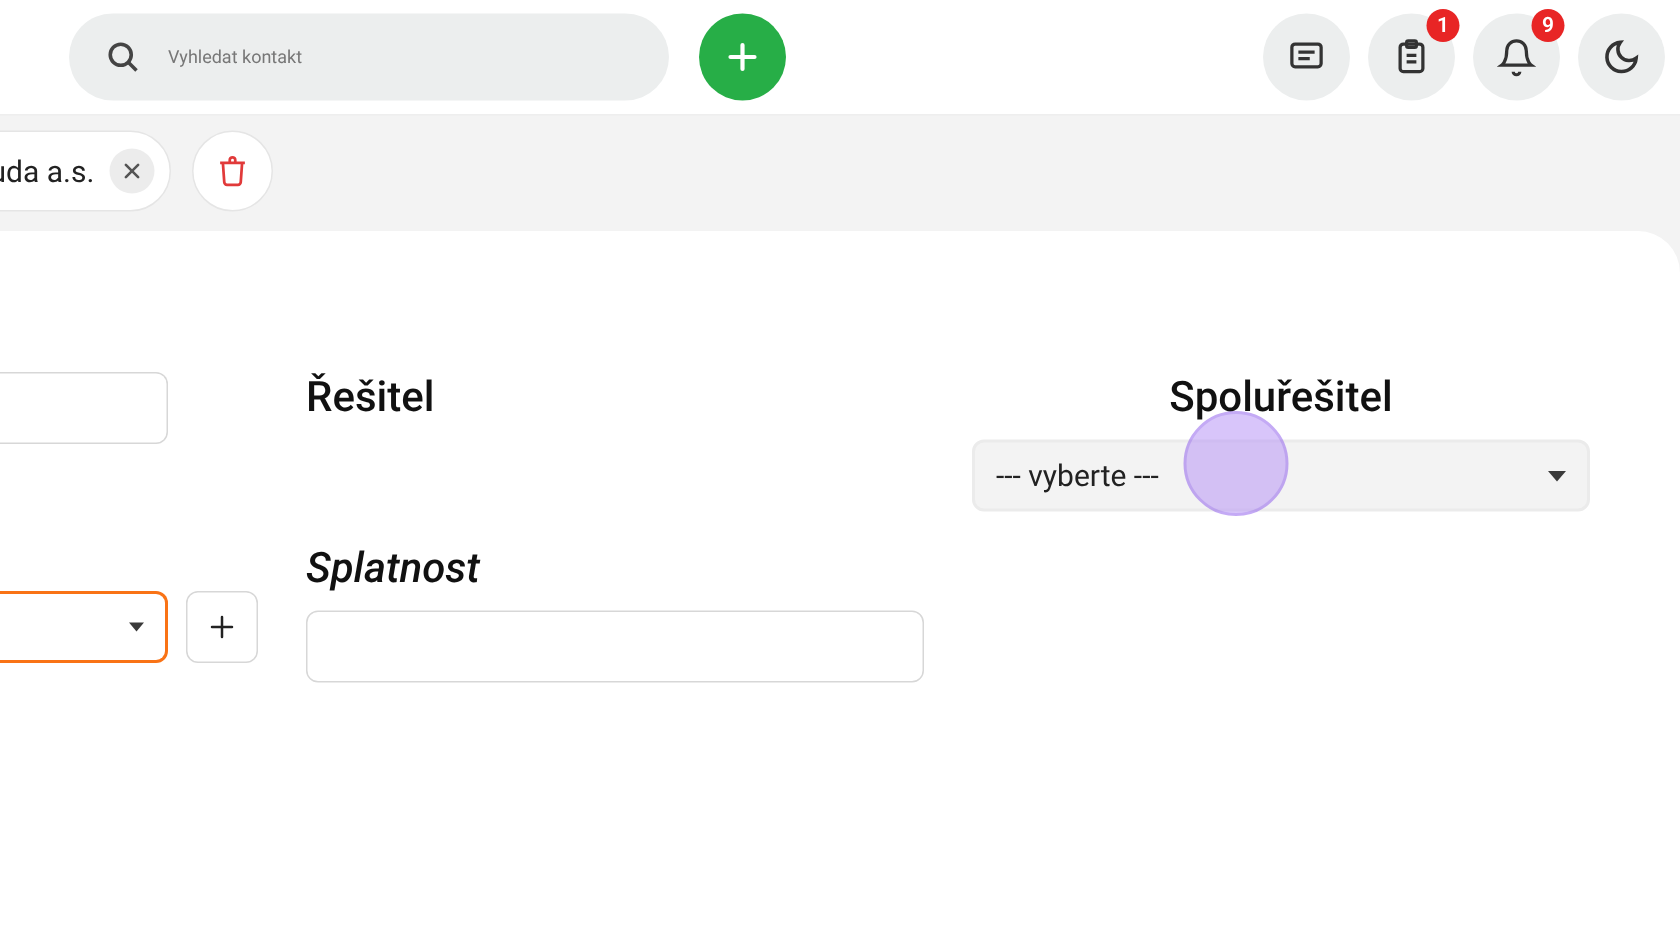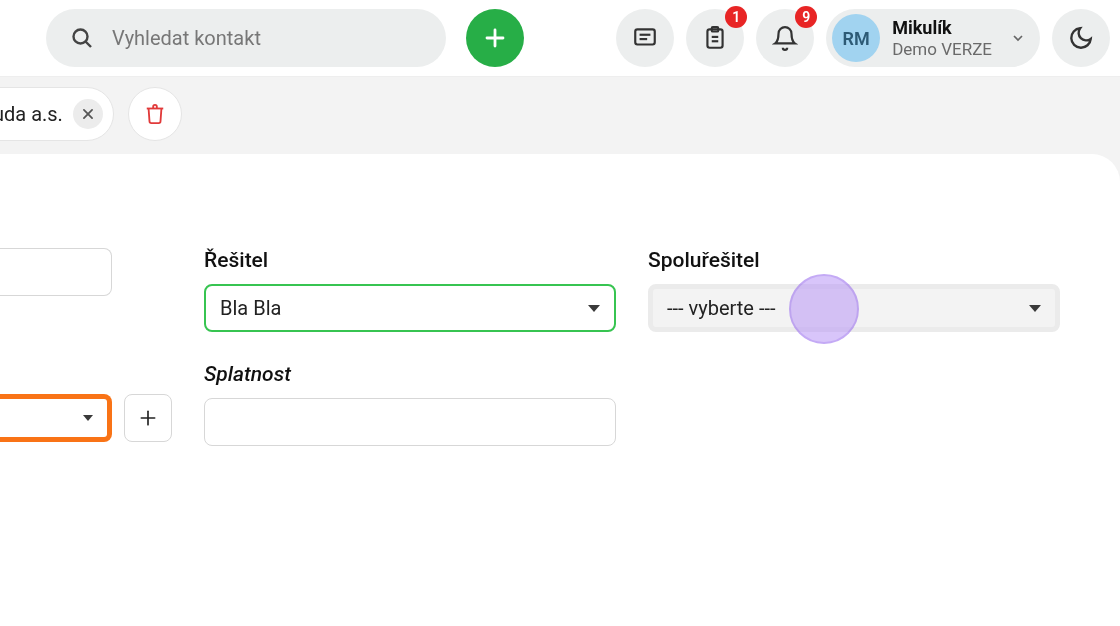--- a/index.html
+++ b/index.html
@@ -36,21 +36,21 @@
       padding: 0 24px;
       flex: 0 0 400px;
       gap: 18px;
       margin-left: 36px;
     }
 
     .search-pill input {
       border: none;
       background: transparent;
       outline: none;
-      font-size: 20px;
+      font-size: 12px;
       width: 100%;
       color: #333;
     }
 
     .search-pill input::placeholder {
       color: #777;
     }
 
     .add-btn {
       width: 58px;
@@ -209,28 +209,28 @@
     .content {
       background: #fff;
       border-radius: 28px 28px 0 0;
       margin-left: -28px;
       height: 472px;
       position: relative;
       padding-top: 94px;
     }
 
     .field-label {
-      font-size: 21px;
+      font-size: 28px;
       font-weight: 500;
       color: #111;
       margin-bottom: 12px;
     }
 
     .select-box {
-      border: 5px solid #f97316;
+      border: 2px solid #f97316;
       border-radius: 8px;
       height: 48px;
       display: flex;
       align-items: center;
       padding: 0 14px;
       font-size: 20px;
       color: #222;
       justify-content: space-between;
       cursor: pointer;
       background: #fff;
@@ -272,20 +272,21 @@
       left: 232px;
       top: 94px;
       width: 412px;
     }
 
     .field-spolu {
       position: absolute;
       left: 676px;
       top: 94px;
       width: 412px;
+      text-align: center;
     }
 
     .row2-left-select {
       position: absolute;
       left: 0px;
       top: 240px;
       width: 140px;
     }
     .row2-left-select .select-box {
       border-radius: 0 8px 8px 0;
@@ -393,32 +394,20 @@
   <div class="icon-pill">
     <span>
       <svg width="26" height="26" viewBox="0 0 24 24" fill="none" stroke="#333" stroke-width="2">
         <path d="M6 8a6 6 0 0 1 12 0c0 7 3 9 3 9H3s3-2 3-9"></path>
         <path d="M10 21a2 2 0 0 0 4 0"></path>
       </svg>
     </span>
     <span class="badge">9</span>
   </div>
 
-  <div class="user-pill">
-    <div class="avatar">RM</div>
-    <div class="user-info">
-      <span class="user-name">Mikulík</span>
-      <span class="user-sub">Demo VERZE</span>
-    </div>
-    <span class="chev-down-user">
-      <svg width="16" height="16" viewBox="0 0 24 24" fill="none" stroke="#666" stroke-width="2.5">
-        <polyline points="6 9 12 15 18 9"></polyline>
-      </svg>
-    </span>
-  </div>
 
   <div class="icon-pill">
     <span>
       <svg width="26" height="26" viewBox="0 0 24 24" fill="none" stroke="#333" stroke-width="2.2">
         <path d="M21 12.8A9 9 0 1 1 11.2 3a7 7 0 0 0 9.8 9.8z"></path>
       </svg>
     </span>
   </div>
 </div>
 
@@ -448,24 +437,20 @@
 </div>
 
 <div class="content">
 
   <div class="field-partial-left">
     <div class="text-box"></div>
   </div>
 
   <div class="field-resitel">
     <div class="field-label">Řešitel</div>
-    <div class="select-box focused">
-      <span>Bla Bla</span>
-      <span class="triangle-down"></span>
-    </div>
   </div>
 
   <div class="field-spolu">
     <div class="field-label">Spoluřešitel</div>
     <div class="select-box alt">
       <span>--- vyberte ---</span>
       <span class="triangle-down"></span>
     </div>
   </div>
 

